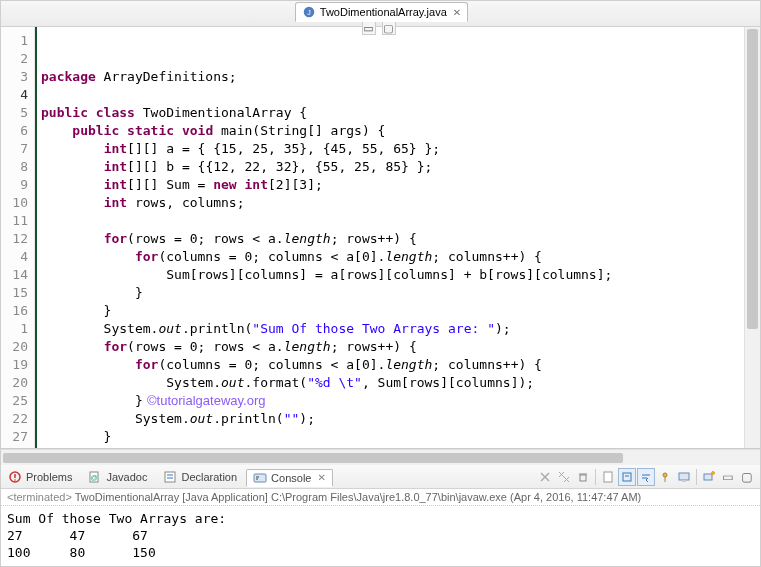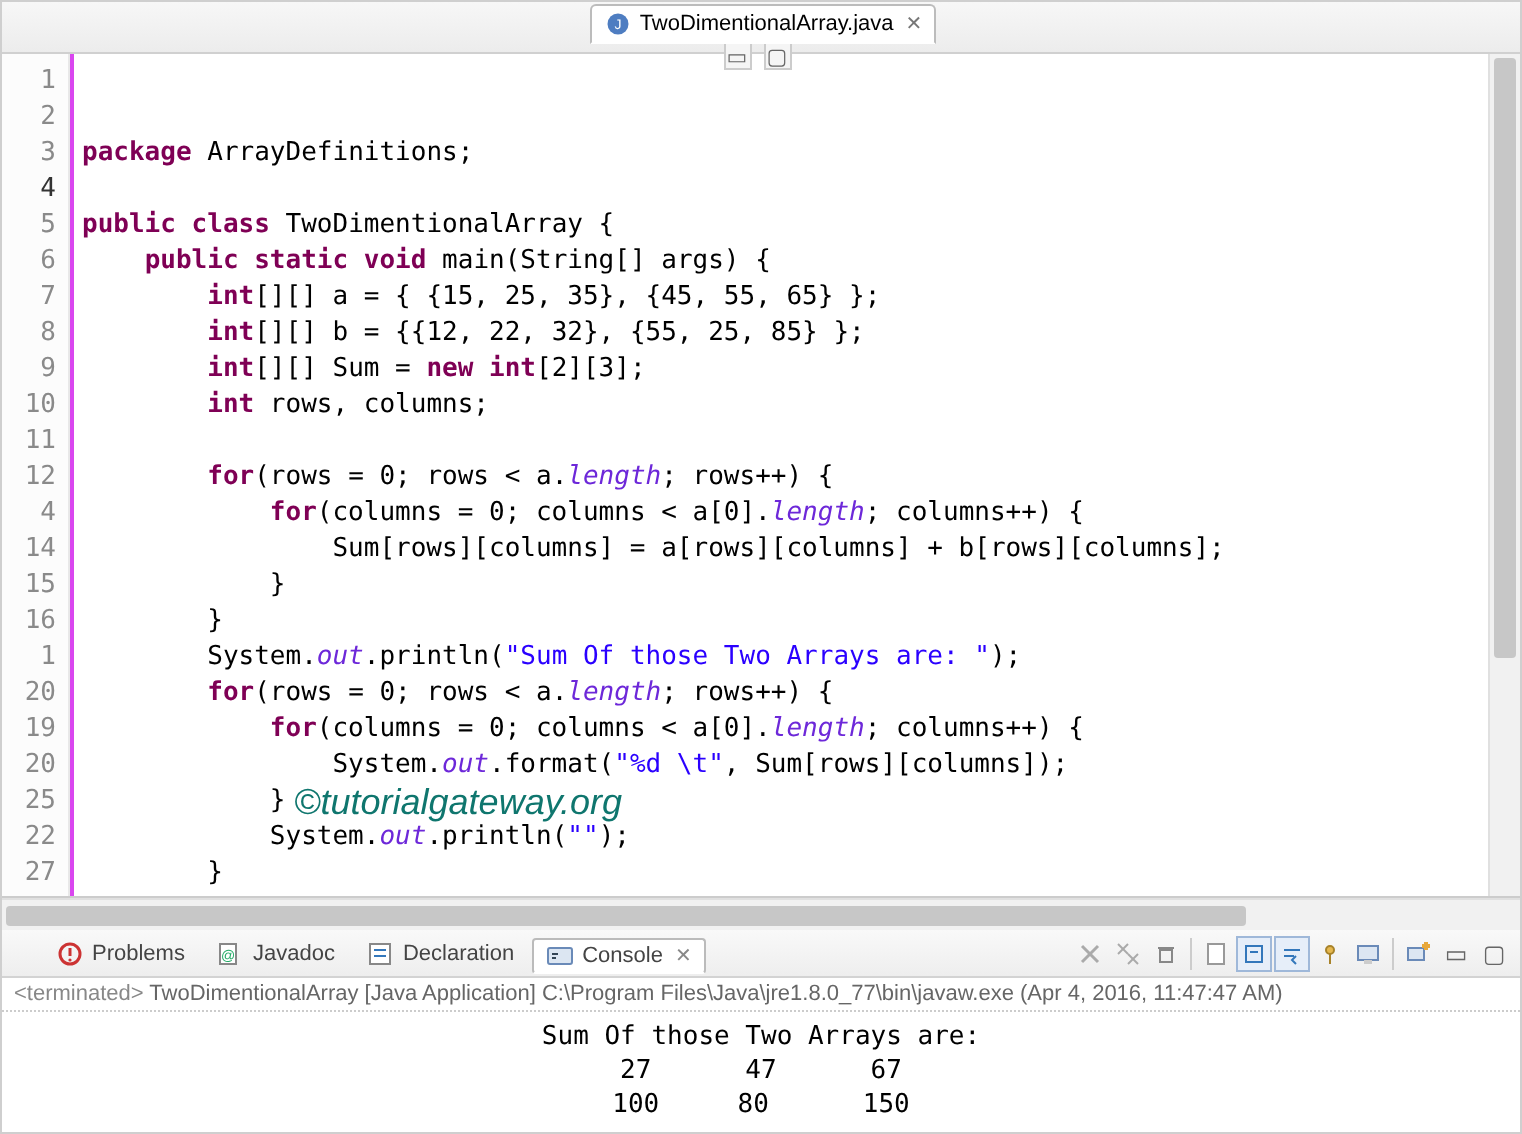--- a/index.html
+++ b/index.html
@@ -64,35 +64,34 @@
   }
   .gutter div.active { color:#333; font-weight:400; }
   .code {
     flex: 1;
     padding: 5px 4px;
     font-family: Consolas, monospace;
     font-size: 13px;
     line-height: 18px;
     white-space: pre;
     overflow: hidden;
-    border-left: 2px solid #d946ef;
+    border-left: 2px solid #14532d;
     position: relative;
   }
   .code .line { height: 18px; }
   .kw { color: #7f0055; font-weight: bold; }
   .str { color: #2a00ff; }
-  .field { color: #6d28d9; font-style: italic; }
+  .field { color: #000000; font-style: italic; }
   .watermark {
     position: absolute;
     bottom: 38px;
     left: 110px;
-    color: #0f766e;
+    color: #8b5cf6;
     font-family: Arial, sans-serif;
-    font-size: 18px;
-    font-style: italic;
+    font-size: 13px;
   }
   .scrollbar-v {
     width: 16px;
     background: #f1f1f1;
     border-left: 1px solid #e0e0e0;
     position: relative;
   }
   .scrollbar-v .thumb {
     position: absolute; top: 2px; left: 2px; right: 2px; height: 300px;
     background: #c7c7c7; border-radius: 2px;
@@ -102,21 +101,21 @@
     display:flex; align-items:center;
   }
   .scrollbar-h .thumb {
     margin-left:2px; height:10px; width:620px; background:#c7c7c7; border-radius:2px;
   }
   
   .bottom-tabs {
     display:flex; align-items:center; height:24px;
     background:linear-gradient(#f9f9f9,#eeeeee);
     border-bottom:1px solid #d3d3d3;
-    padding-left:20px; gap:2px;
+    padding-left:0; gap:2px;
   }
   .btab {
     display:flex; align-items:center; gap:4px;
     padding:1px 6px; font-size:11px; color:#444;
     border:1px solid transparent; border-radius:2px;
   }
   .btab.active {
     background:#fff; border:1px solid #bbb; border-bottom:1px solid #fff;
     position:relative; top:1px;
   }
@@ -135,21 +134,20 @@
     white-space:nowrap; overflow:hidden;
   }
   .console-output {
     flex:0 0 auto;
     font-family: Consolas, monospace;
     font-size:13px; line-height:17px;
     padding:4px 6px;
     background:#fff;
     white-space:pre;
     height:60px;
-    text-align:center;
   }
   svg { display:block; }
 </style>
 </head>
 <body>
 
 <div class="tabbar">
   <div class="tab">
     <svg class="jicon" viewBox="0 0 16 16">
         <circle cx="8" cy="8" r="6" fill="#4e7dc1"></circle>

